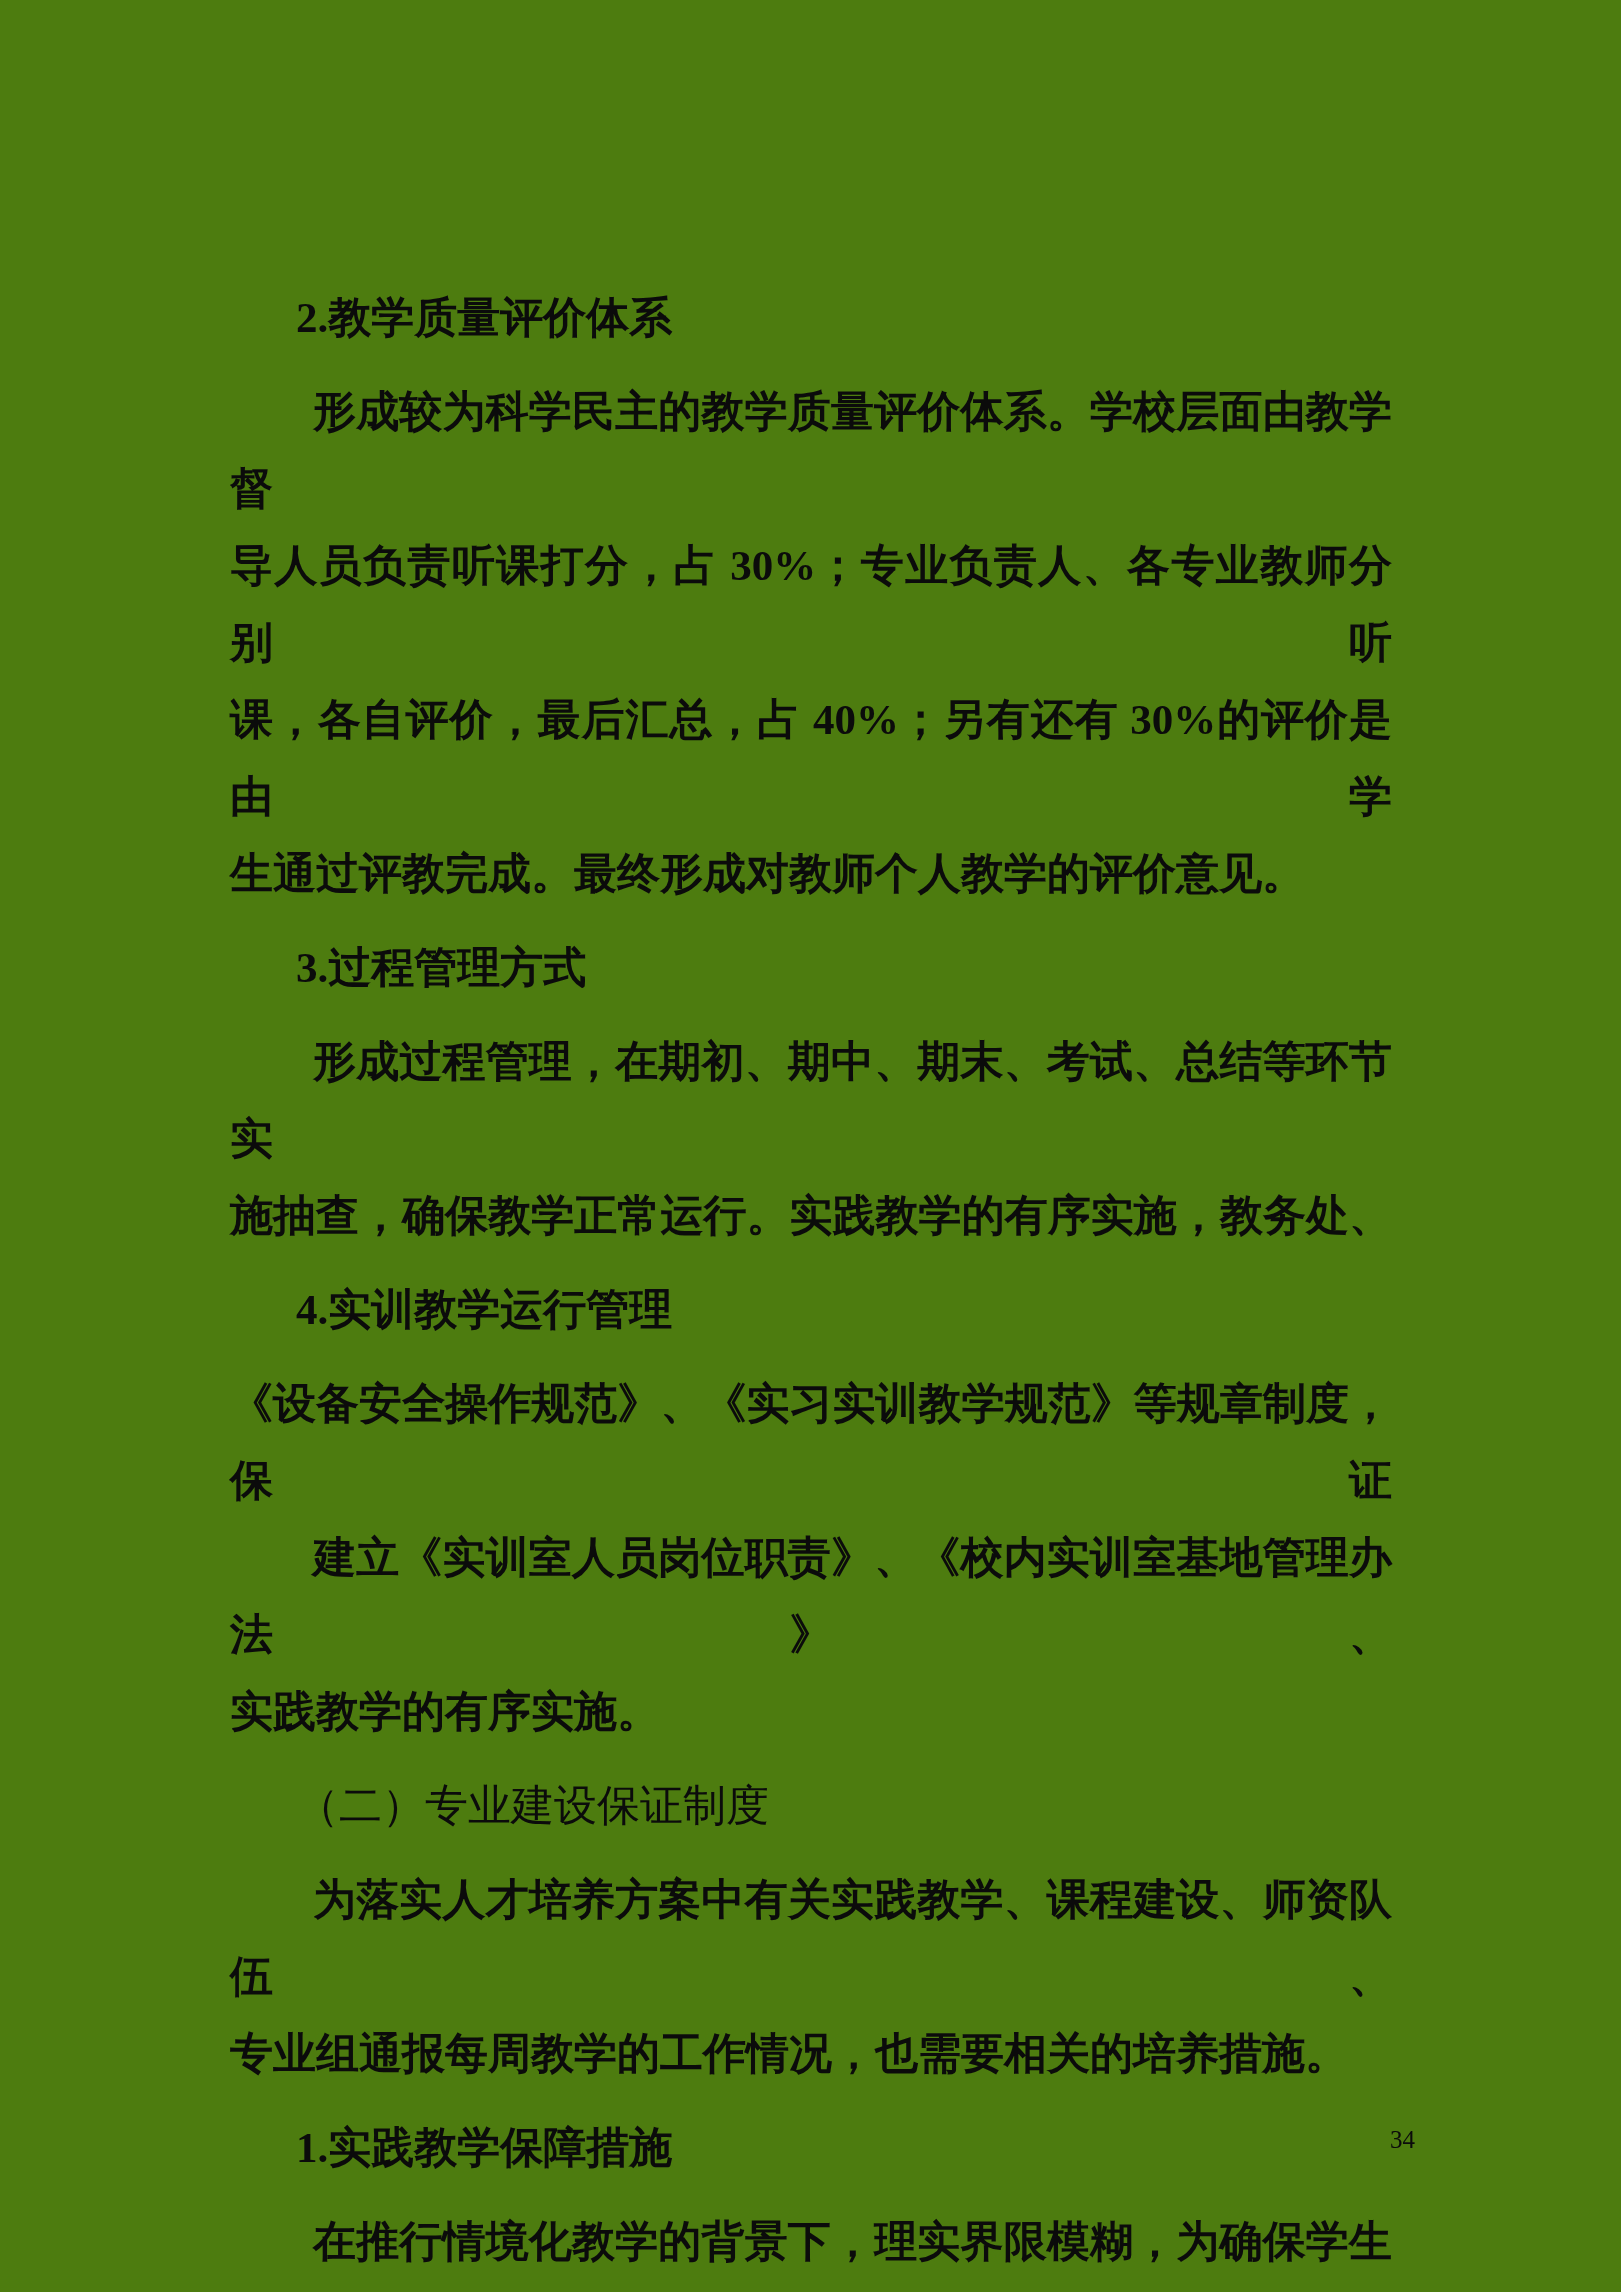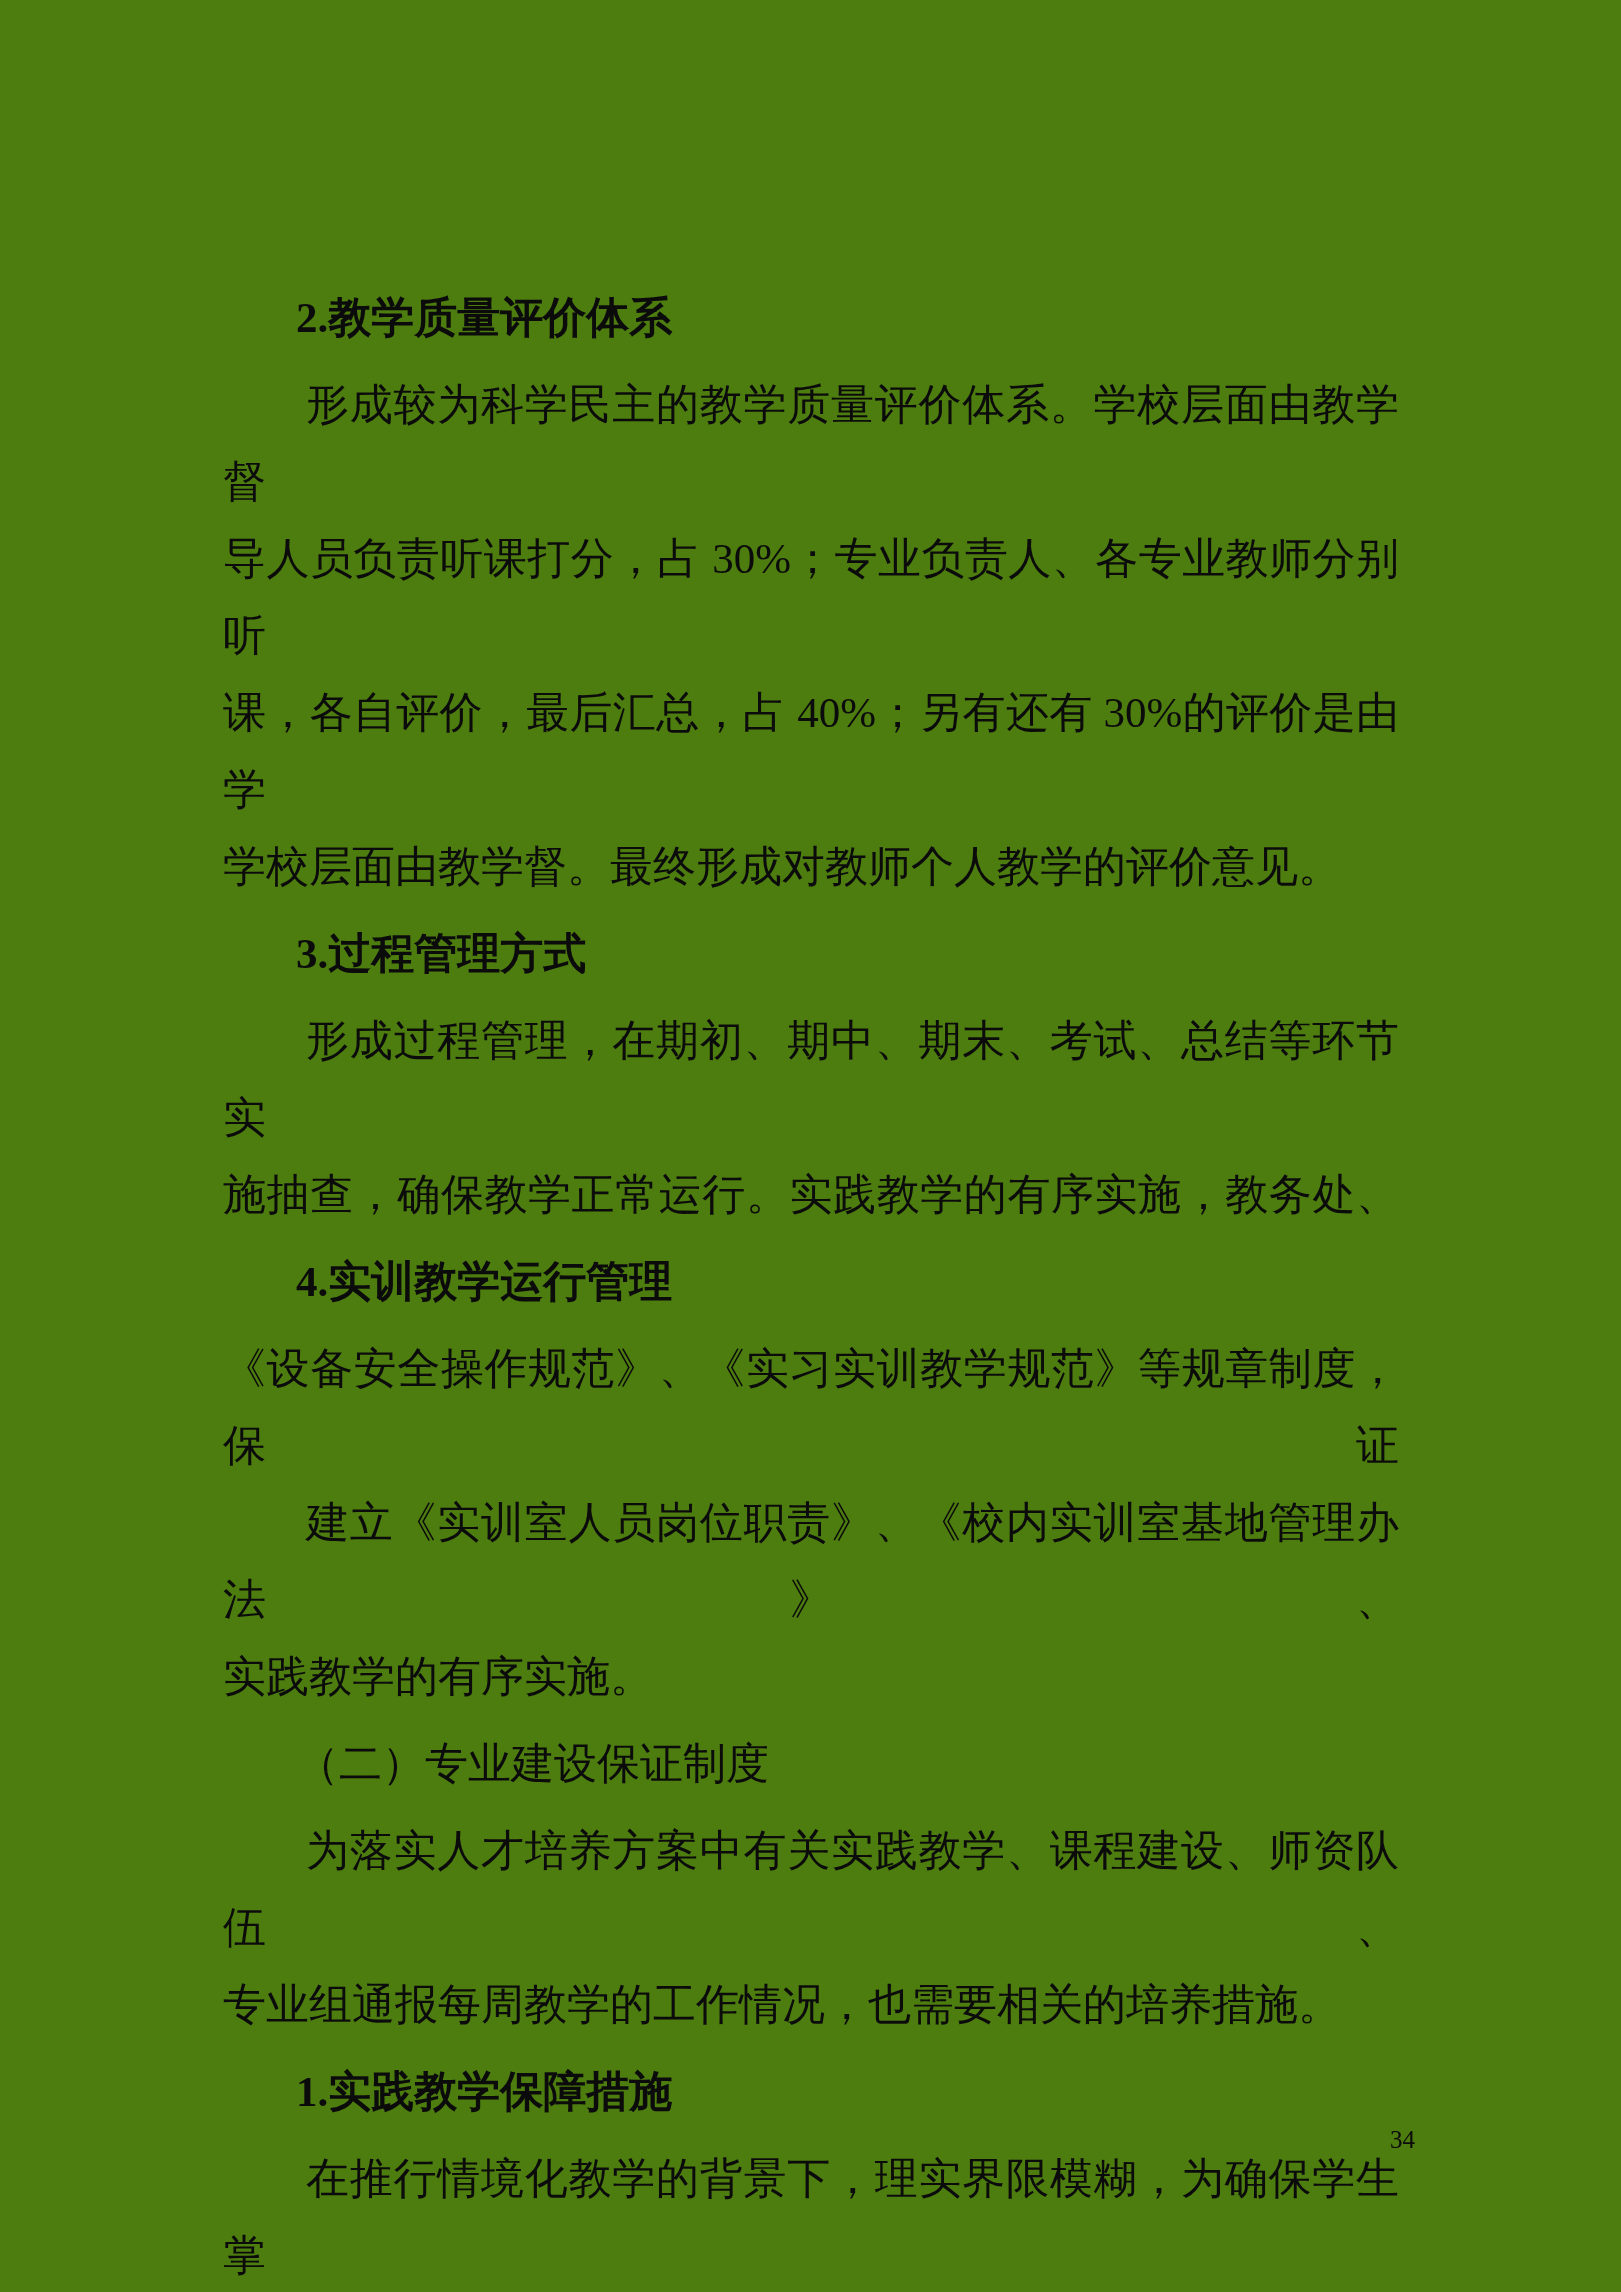--- a/index.html
+++ b/index.html
@@ -42,42 +42,43 @@
   }
   .heading:first-child {
     margin-top: 0;
   }
   .subheading {
     font-weight: normal;
     text-indent: 83px;
     margin: 9.8px 0 9.8px 0;
   }
   .paragraph {
-    margin: 10px;
+    margin: 17px;
+    font-weight: bold;
   }
   .page-number {
     position: absolute;
     top: 2122px;
     right: 206px;
     font-size: 25px;
     line-height: 35px;
     color: #0b0b0b;
   }
 </style>
 </head>
 <body>
 
 <div class="page">
   <div class="content">
       <div class="line heading">2.教学质量评价体系</div>
       <div class="paragraph">
         <div class="line indent justified">形成较为科学民主的教学质量评价体系。学校层面由教学督</div>
         <div class="line justified">导人员负责听课打分，占 30%；专业负责人、各专业教师分别听</div>
         <div class="line justified">课，各自评价，最后汇总，占 40%；另有还有 30%的评价是由学</div>
-        <div class="line">学校层面由教学督。最终形成对教师个人教学的评价意见。</div>
+        <div class="line">生通过评教完成。最终形成对教师个人教学的评价意见。</div>
       </div>
       <div class="line heading">3.过程管理方式</div>
       <div class="paragraph">
         <div class="line indent justified">形成过程管理，在期初、期中、期末、考试、总结等环节实</div>
         <div class="line justified">施抽查，确保教学正常运行。实践教学的有序实施，教务处、</div>
       </div>
       <div class="line heading">4.实训教学运行管理</div>
       <div class="paragraph">
         <div class="line justified">《设备安全操作规范》、《实习实训教学规范》等规章制度，保证</div>
         <div class="line indent justified">建立《实训室人员岗位职责》、《校内实训室基地管理办法》、</div>

